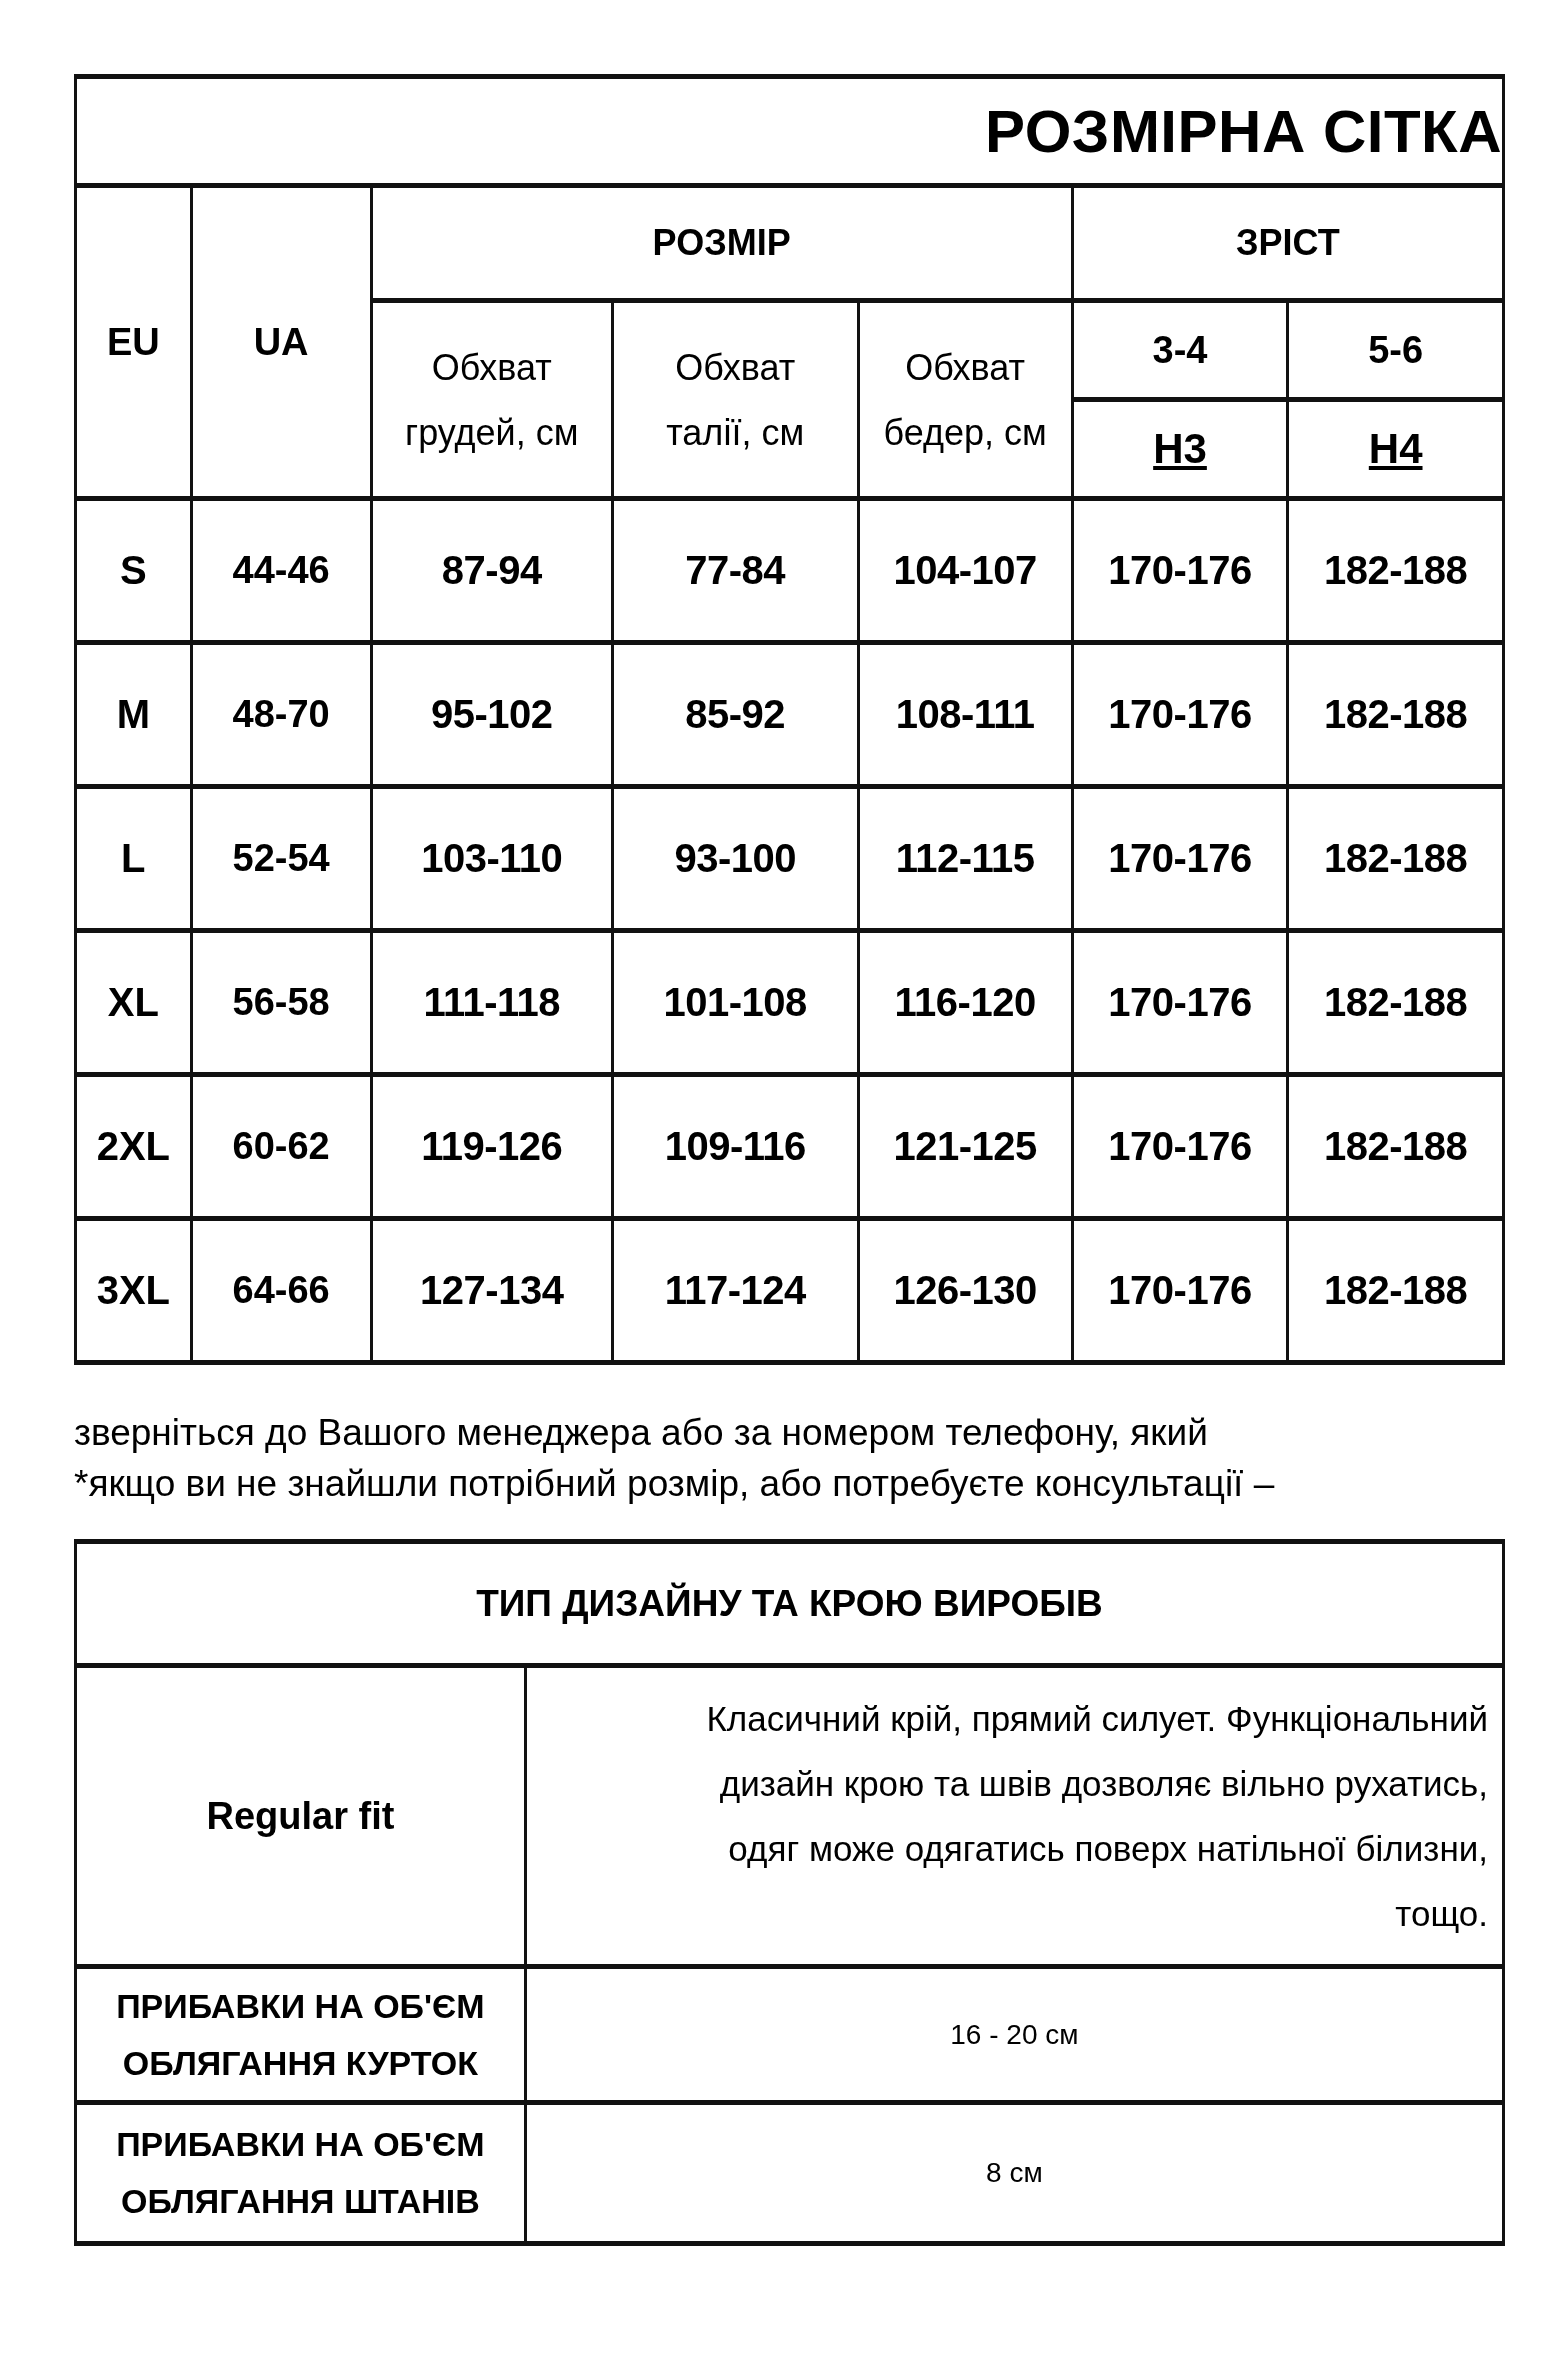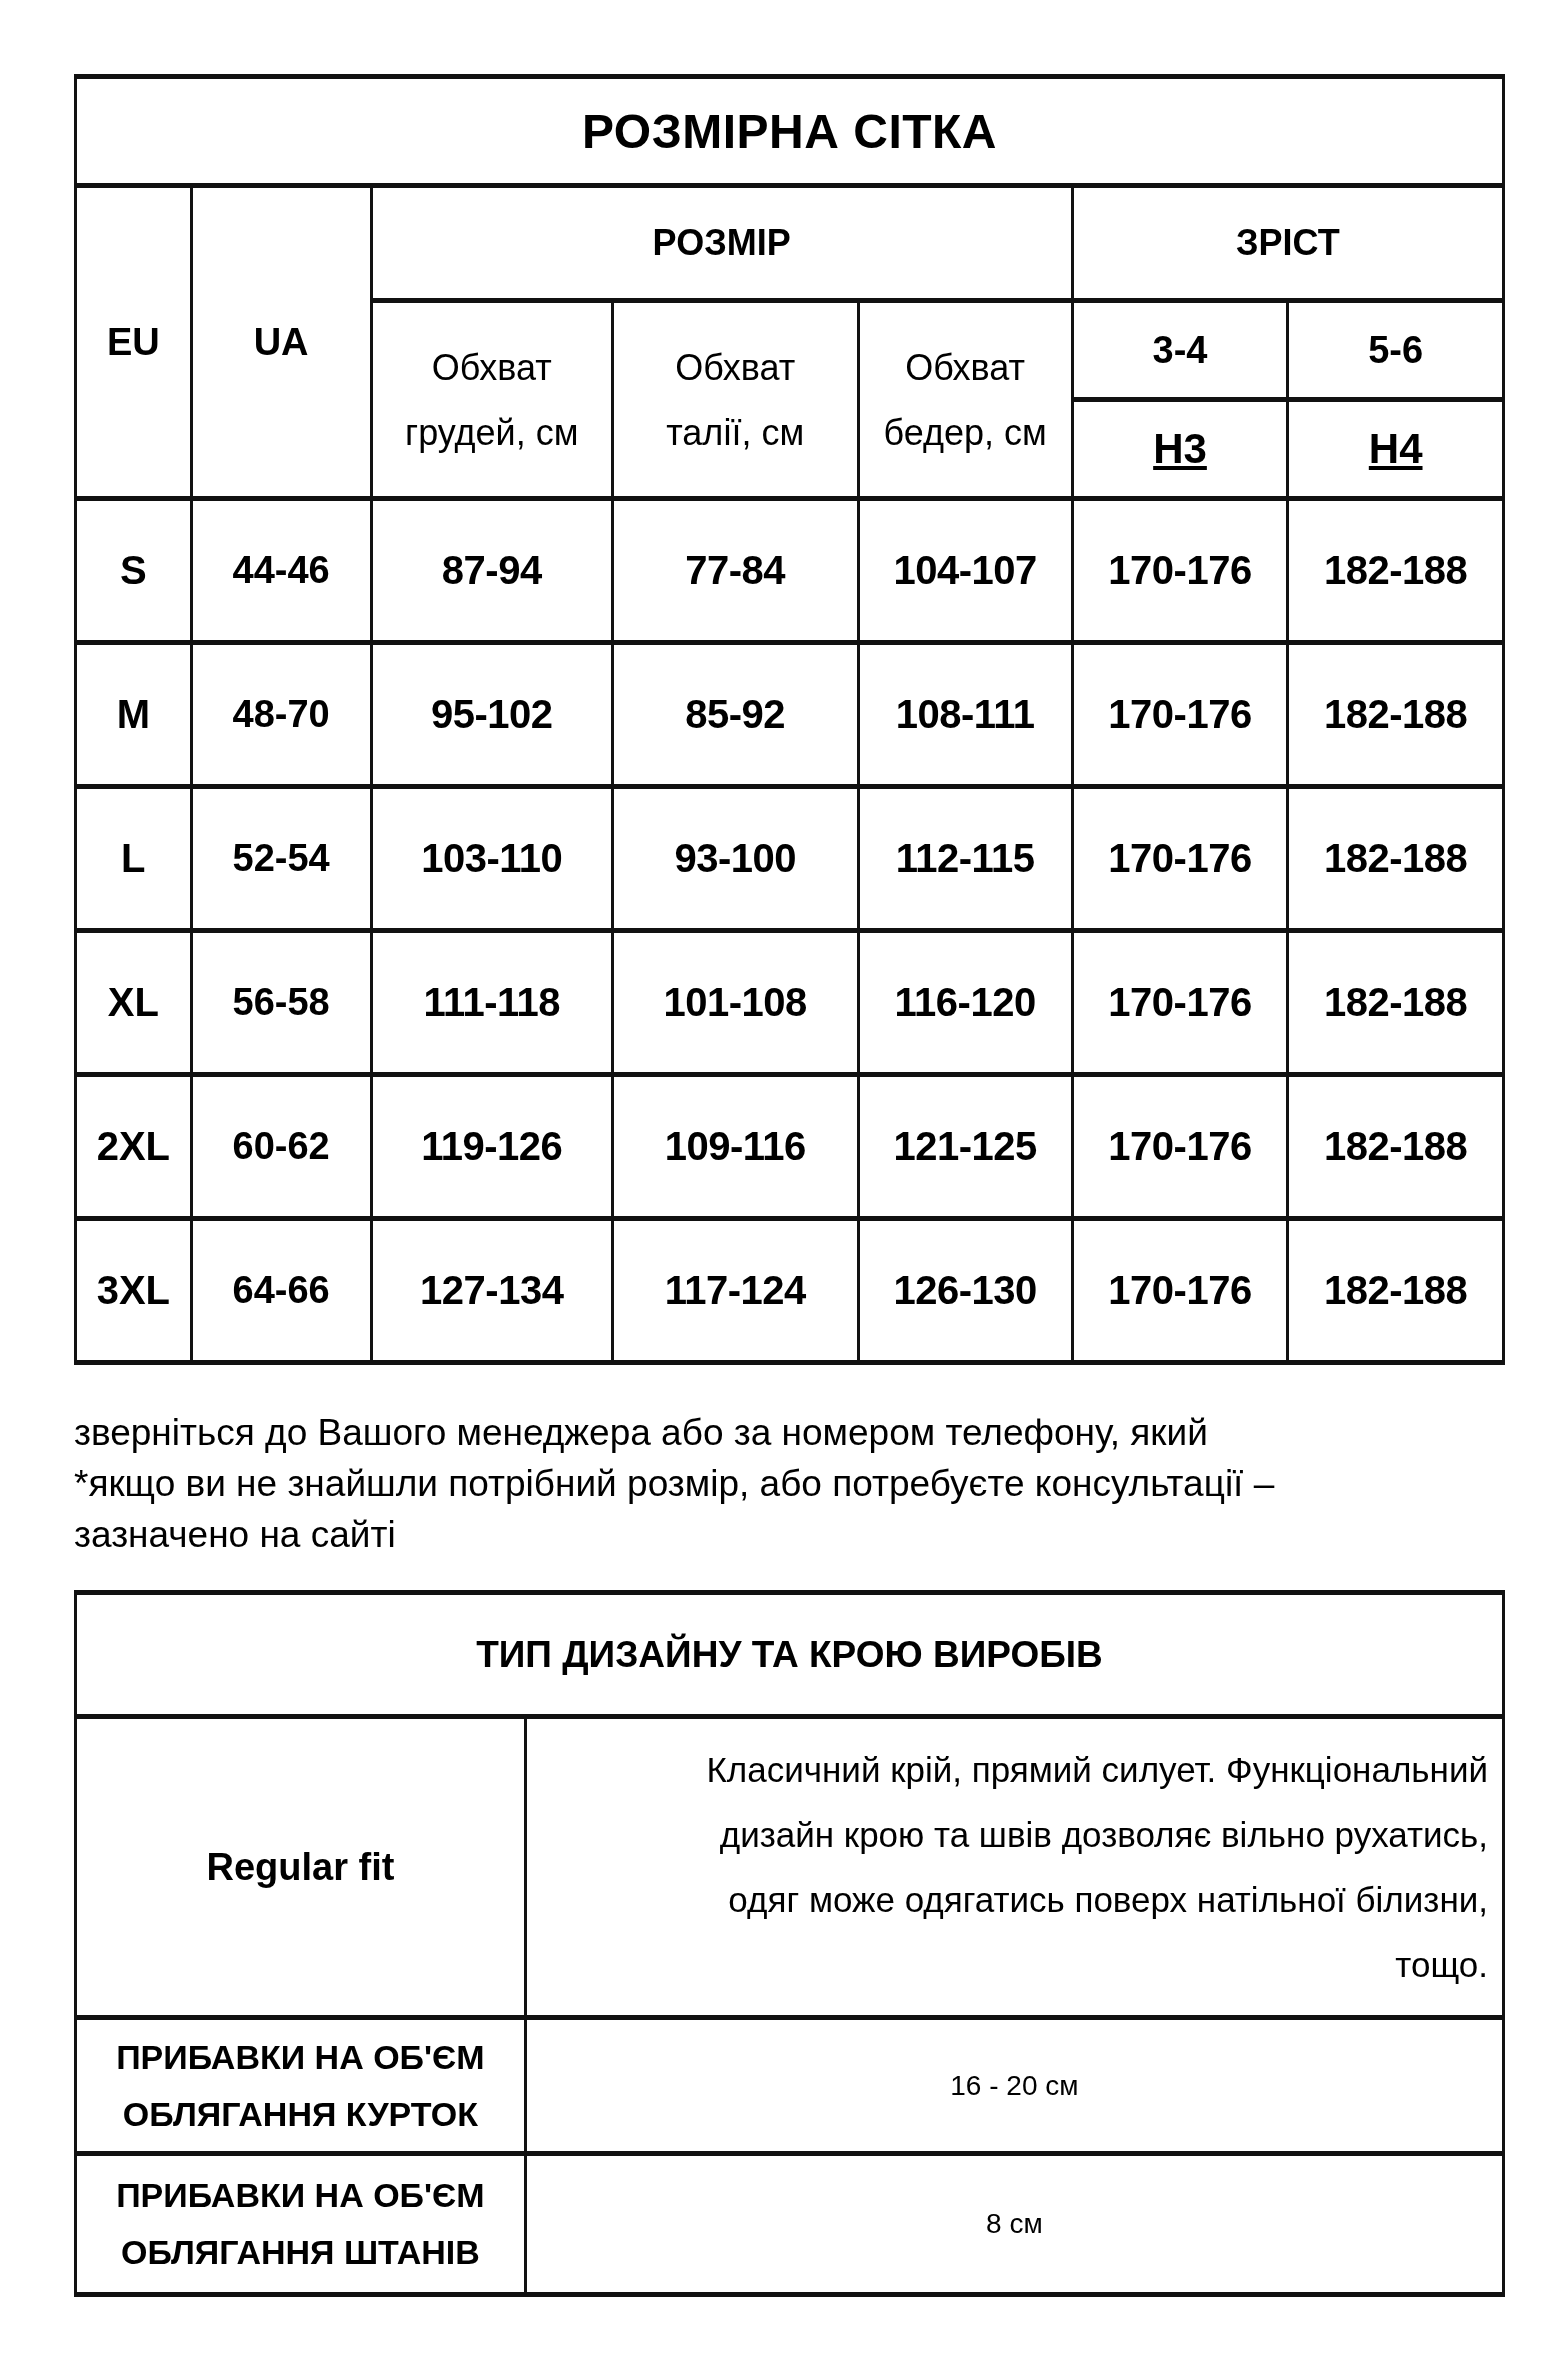--- a/index.html
+++ b/index.html
@@ -24,23 +24,24 @@
     border: 3px solid #111111;
     border-top-width: 5px;
     border-bottom-width: 5px;
     text-align: center;
     vertical-align: middle;
     overflow: hidden;
   }
   
   .title-cell {
     height: 109px;
-    font-size: 48px;
+    font-size: 60px;
     font-weight: bold;
     letter-spacing: 0.5px;
+    text-align: right;
   }
   .group-row td { height: 115px; }
   .group-cell { font-size: 36px; font-weight: bold; }
   .eu-ua-cell { font-size: 38px; font-weight: bold; }
   .range-row td { height: 99px; }
   .range-cell { font-size: 38px; font-weight: bold; }
   .code-row td { height: 99px; }
   .code-cell { font-size: 42px; font-weight: bold; text-decoration: underline; }
   .measure-cell {
     font-size: 36px;
@@ -192,21 +193,20 @@
       <td class="num-cell">126-130</td>
       <td class="num-cell">170-176</td>
       <td class="num-cell">182-188</td>
     </tr>
   </tbody>
     </table>
 
   <div class="footnote">
     <div>зверніться до Вашого менеджера або за номером телефону, який</div>
     <div>*якщо ви не знайшли потрібний розмір, або потребуєте консультації –</div>
-    <div>зазначено на сайті</div>
   </div>
 
   <table class="design-table">
     <colgroup>
       <col style="width:31.5%">
       <col style="width:68.5%">
     </colgroup>
 
     <tbody>
         <tr>

